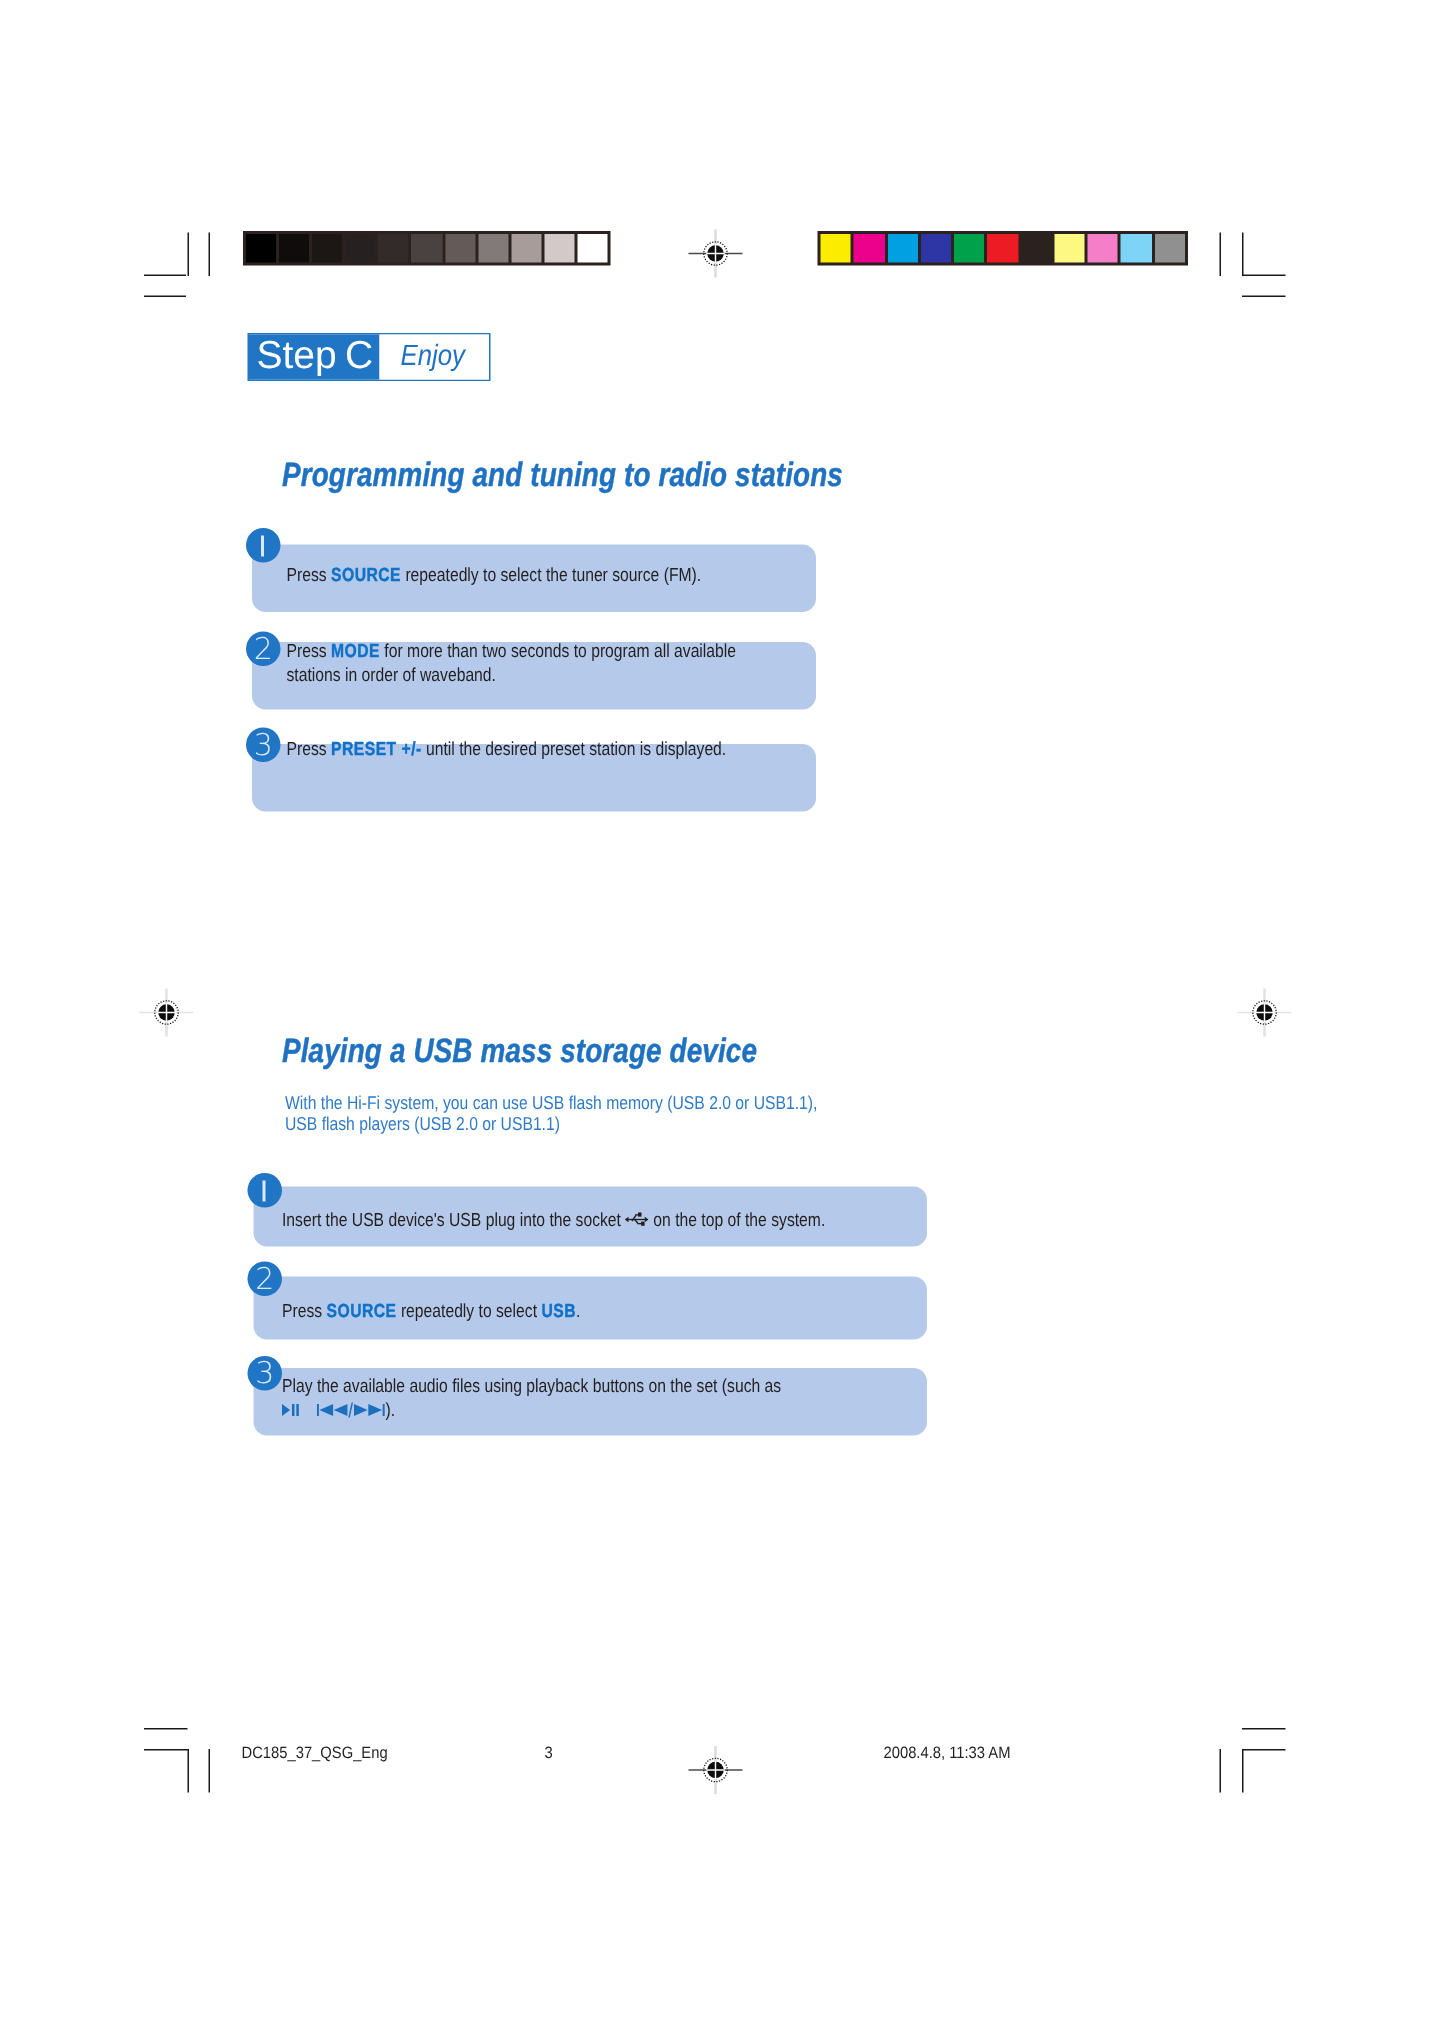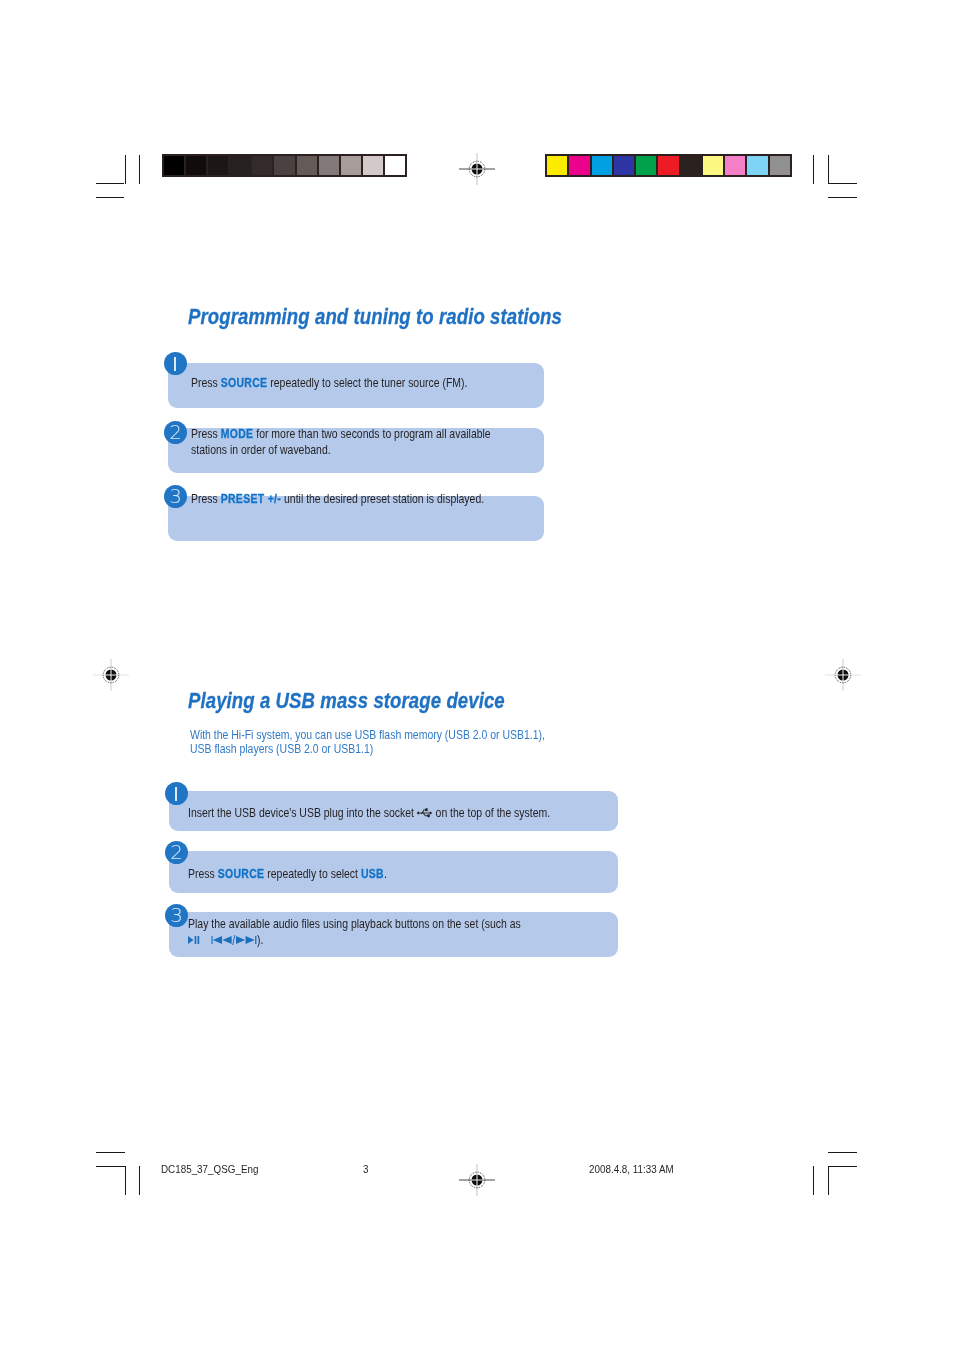--- a/index.html
+++ b/index.html
@@ -154,20 +154,29 @@
       <div class="sw" style="background: rgb(46, 53, 165);"></div>
       <div class="sw" style="background: rgb(0, 161, 75);"></div>
       <div class="sw" style="background: rgb(237, 27, 36);"></div>
       <div class="sw" style="background: rgb(43, 34, 32);"></div>
       <div class="sw" style="background: rgb(253, 248, 129);"></div>
       <div class="sw" style="background: rgb(244, 127, 200);"></div>
       <div class="sw" style="background: rgb(125, 212, 247);"></div>
       <div class="sw" style="background: rgb(144, 144, 144);"></div>
     </div>
 
+  <div id="step-badge" style="left:165px;top:222px;width:162px;height:32px;">
+    <div class="seg-blue" style="width:87px;">
+      <span class="step-word" style="left:5px;top:-2px;">Step</span>
+      <span class="step-letter" style="left:64px;top:-2px;">C</span>
+    </div>
+    <div class="seg-white" style="flex:1;">
+      <span class="enjoy-word" style="left:14px;top:3px;">Enjoy</span>
+    </div>
+  </div>
 
   <div class="h1" style="left:188px;top:304px;">Programming and tuning to radio stations</div>
 
   <div class="h1" style="left:188px;top:688px;">Playing a USB mass storage device</div>
   <div class="subtext" style="left:190px;top:728px;width:520px;">
     <div>With the Hi-Fi system, you can use USB flash memory (USB 2.0 or USB1.1),</div>
     <div>USB flash players (USB 2.0 or USB1.1)</div>
   </div>
 
   <div class="step-row">

